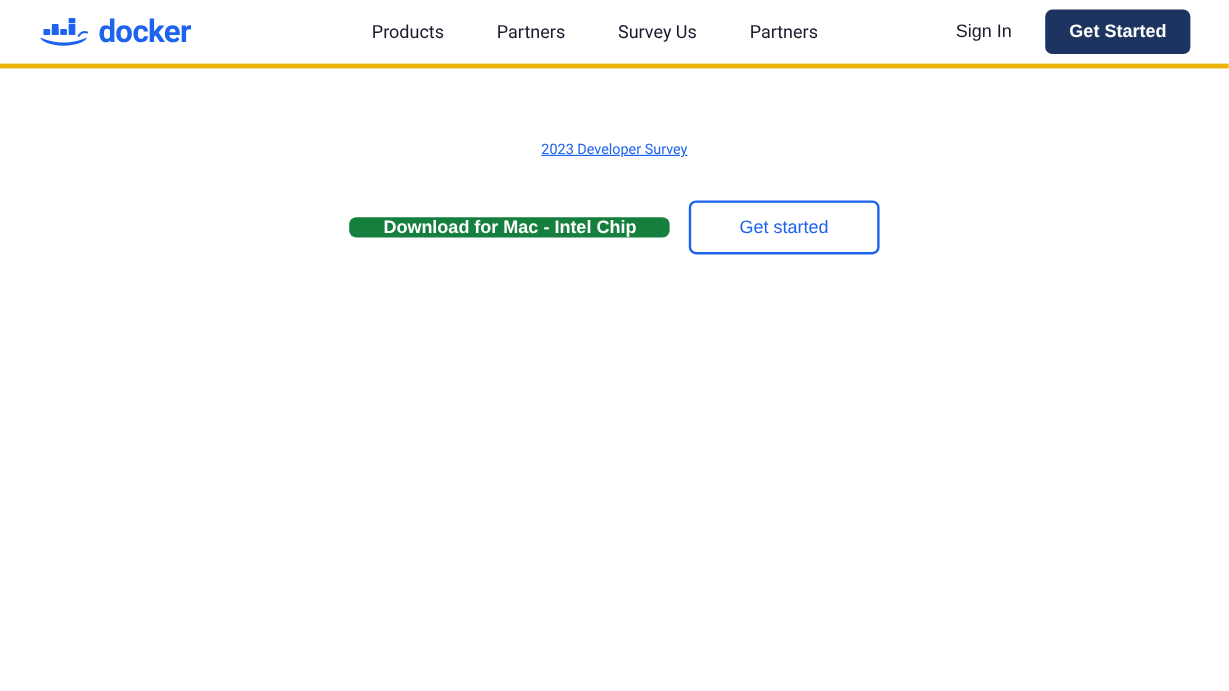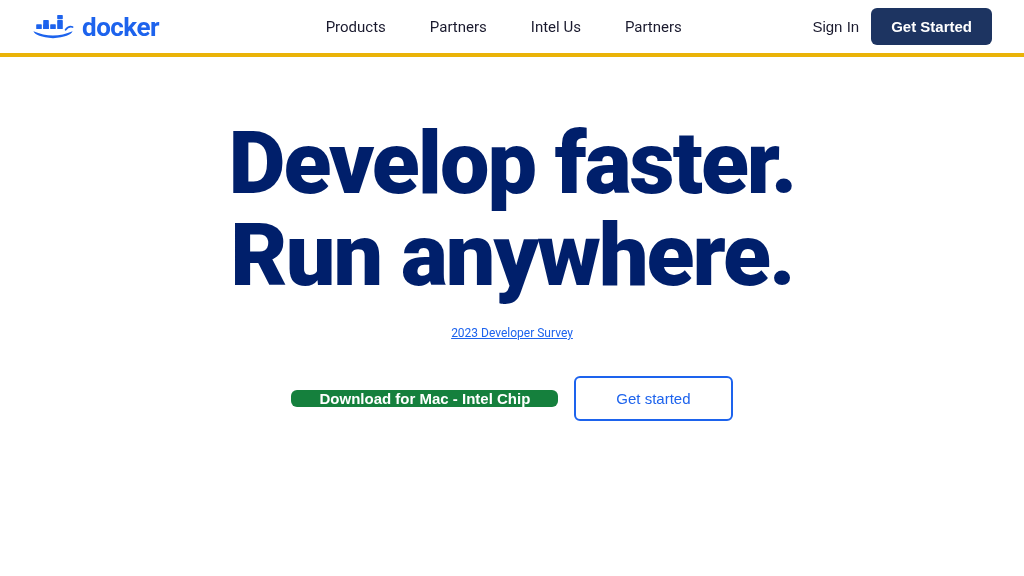--- a/index.html
+++ b/index.html
@@ -62,20 +62,21 @@
       height: 72px;
       display: flex;
       align-items: center;
       font-weight: 400;
       cursor: pointer;
     }
 
     .nav-actions {
       display: flex;
       align-items: center;
+      gap: 16px;
     }
 
     .sign-in-btn {
       font-size: 15px;
       color: #1a1a2e;
       background: none;
       border: none;
       cursor: pointer;
       font-weight: 500;
       padding: 8px 12px;
@@ -171,38 +172,34 @@
   </a>
 
   <div class="nav-links">
     <a class="nav-link" href="#">
       <span>Products</span>
     </a>
     <a class="nav-link" href="#">
       <span>Partners</span>
     </a>
     <a class="nav-link" href="#">
-      <span>Intel Us</span>
+      <span>Survey Us</span>
     </a>
     <a class="nav-link" href="#">
       <span>Partners</span>
     </a>
   </div>
 
   <div class="nav-actions">
     <button class="sign-in-btn">Sign In</button>
     <button class="get-started-btn">Get Started</button>
   </div>
 </nav>
 
 <section class="hero">
-  <h1 class="hero-title">
-    <span>Develop faster.</span><br>
-    <span>Run anywhere.</span>
-  </h1>
 
   <a class="survey-link" href="#">
     <span>2023 Developer Survey</span>
   </a>
 
   <div class="cta-buttons">
     <button class="download-btn">Download for Mac - Intel Chip</button>
     <button class="get-started-outline-btn">Get started</button>
   </div>
 </section>

